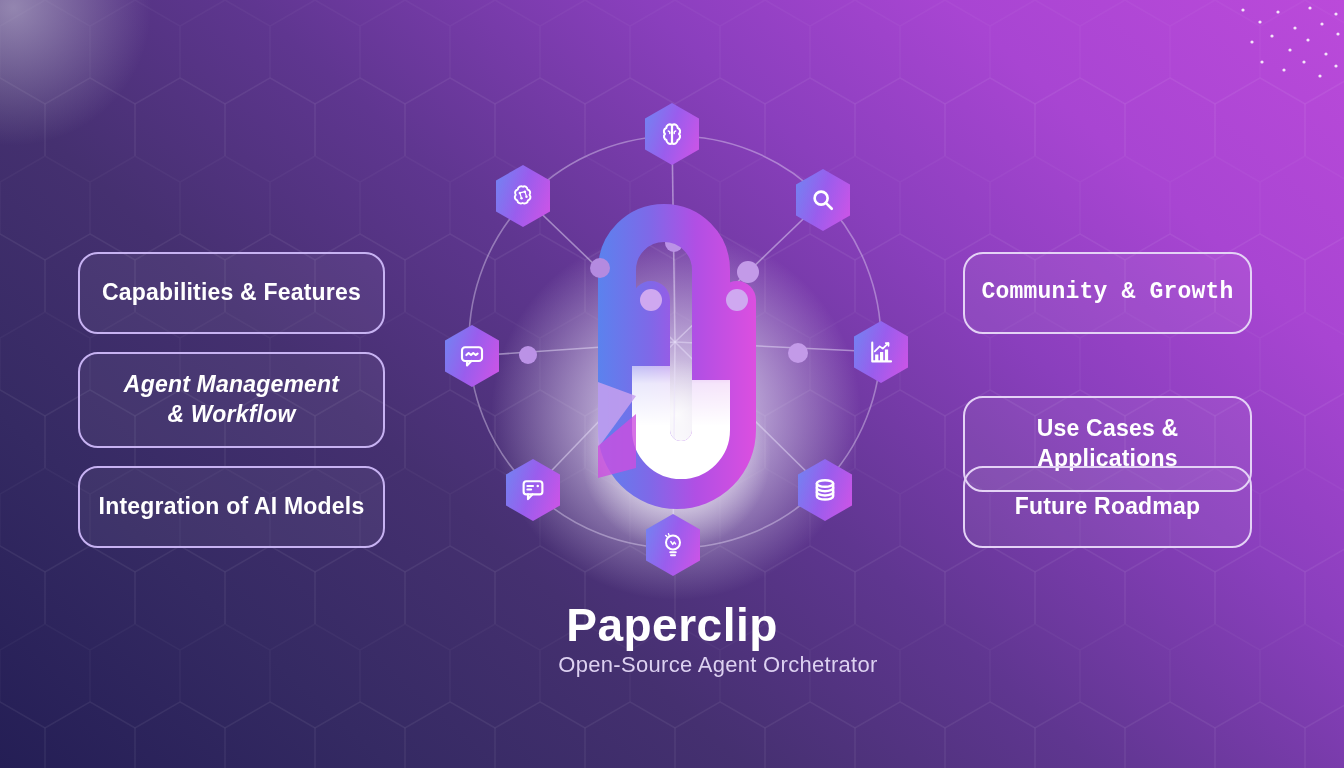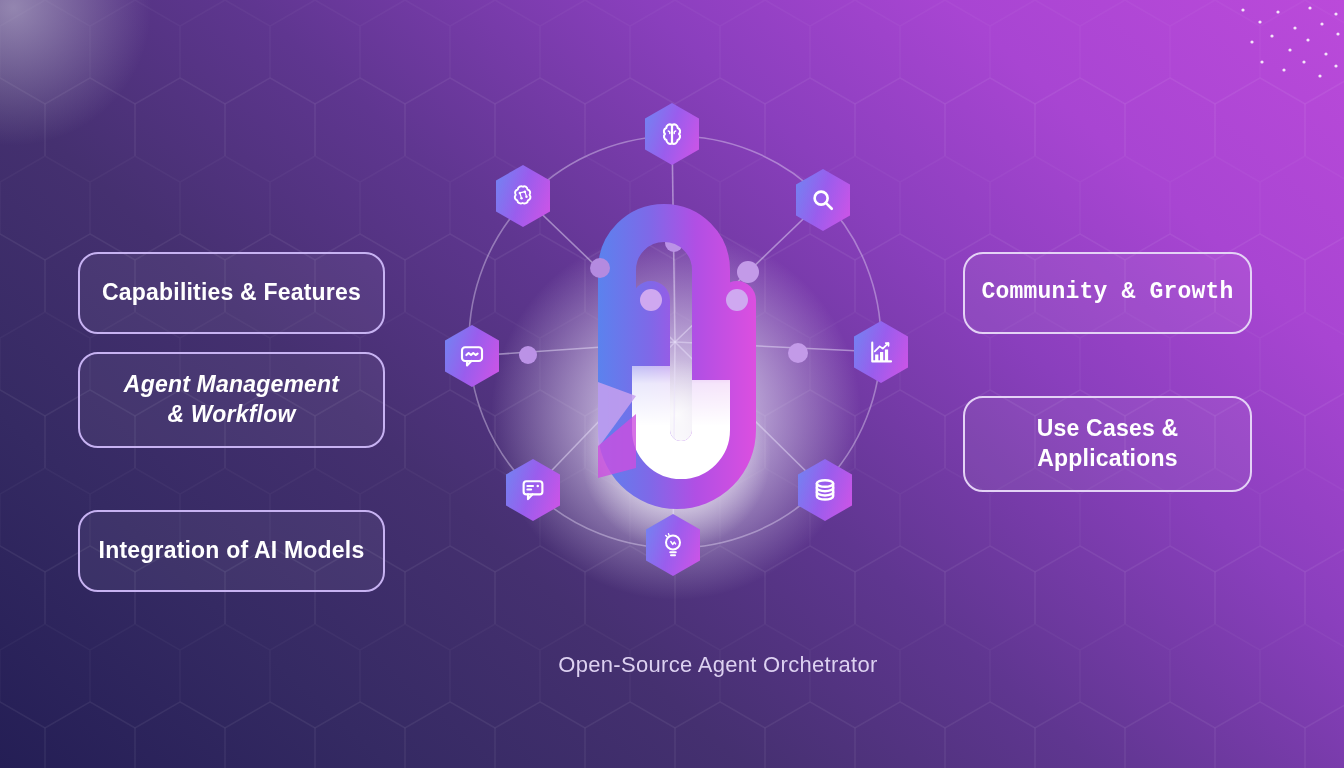--- a/index.html
+++ b/index.html
@@ -211,21 +211,23 @@
       <path d="M9.8 17.8 h4.4"></path>
       <path d="M10.4 20.2 h3.2"></path>
       <path d="M7.2 5.4 l-1 -1" stroke-width="1.1"></path>
       <path d="M8.8 4.2 l-.4 -1.2" stroke-width="1.1"></path>
     </svg>
   </div>
 
   <div class="sidebox" style="left:78px;top:252px;width:303px;height:78px;">Capabilities &amp; Features</div>
   <div class="sidebox" style="left:78px;top:352px;width:303px;height:92px;font-style:italic;">Agent Management
 &amp; Workflow</div>
-  <div class="sidebox" style="left:78px;top:466px;width:303px;height:78px;margin-top:44px;">Integration of AI Models</div>
+  <div class="sidebox" style="left:78px;top:466px;width:303px;height:78px;">Integration of AI Models</div>
 
   <div class="sidebox right" style="left:963px;top:252px;width:285px;height:78px;font-family:Liberation Mono, monospace;">Community &amp; Growth</div>
   <div class="sidebox right" style="left:963px;top:352px;width:285px;height:92px;margin-top:44px;">Use Cases &amp;
 Applications</div>
-
+  <div class="sidebox right" style="left:963px;top:466px;width:285px;height:78px;">Future Roadmap</div>
+
+  <div class="page-title">Paperclip</div>
   <div class="page-subtitle">Open-Source Agent Orchetrator</div>
 
 </div>
 
 </body></html>

